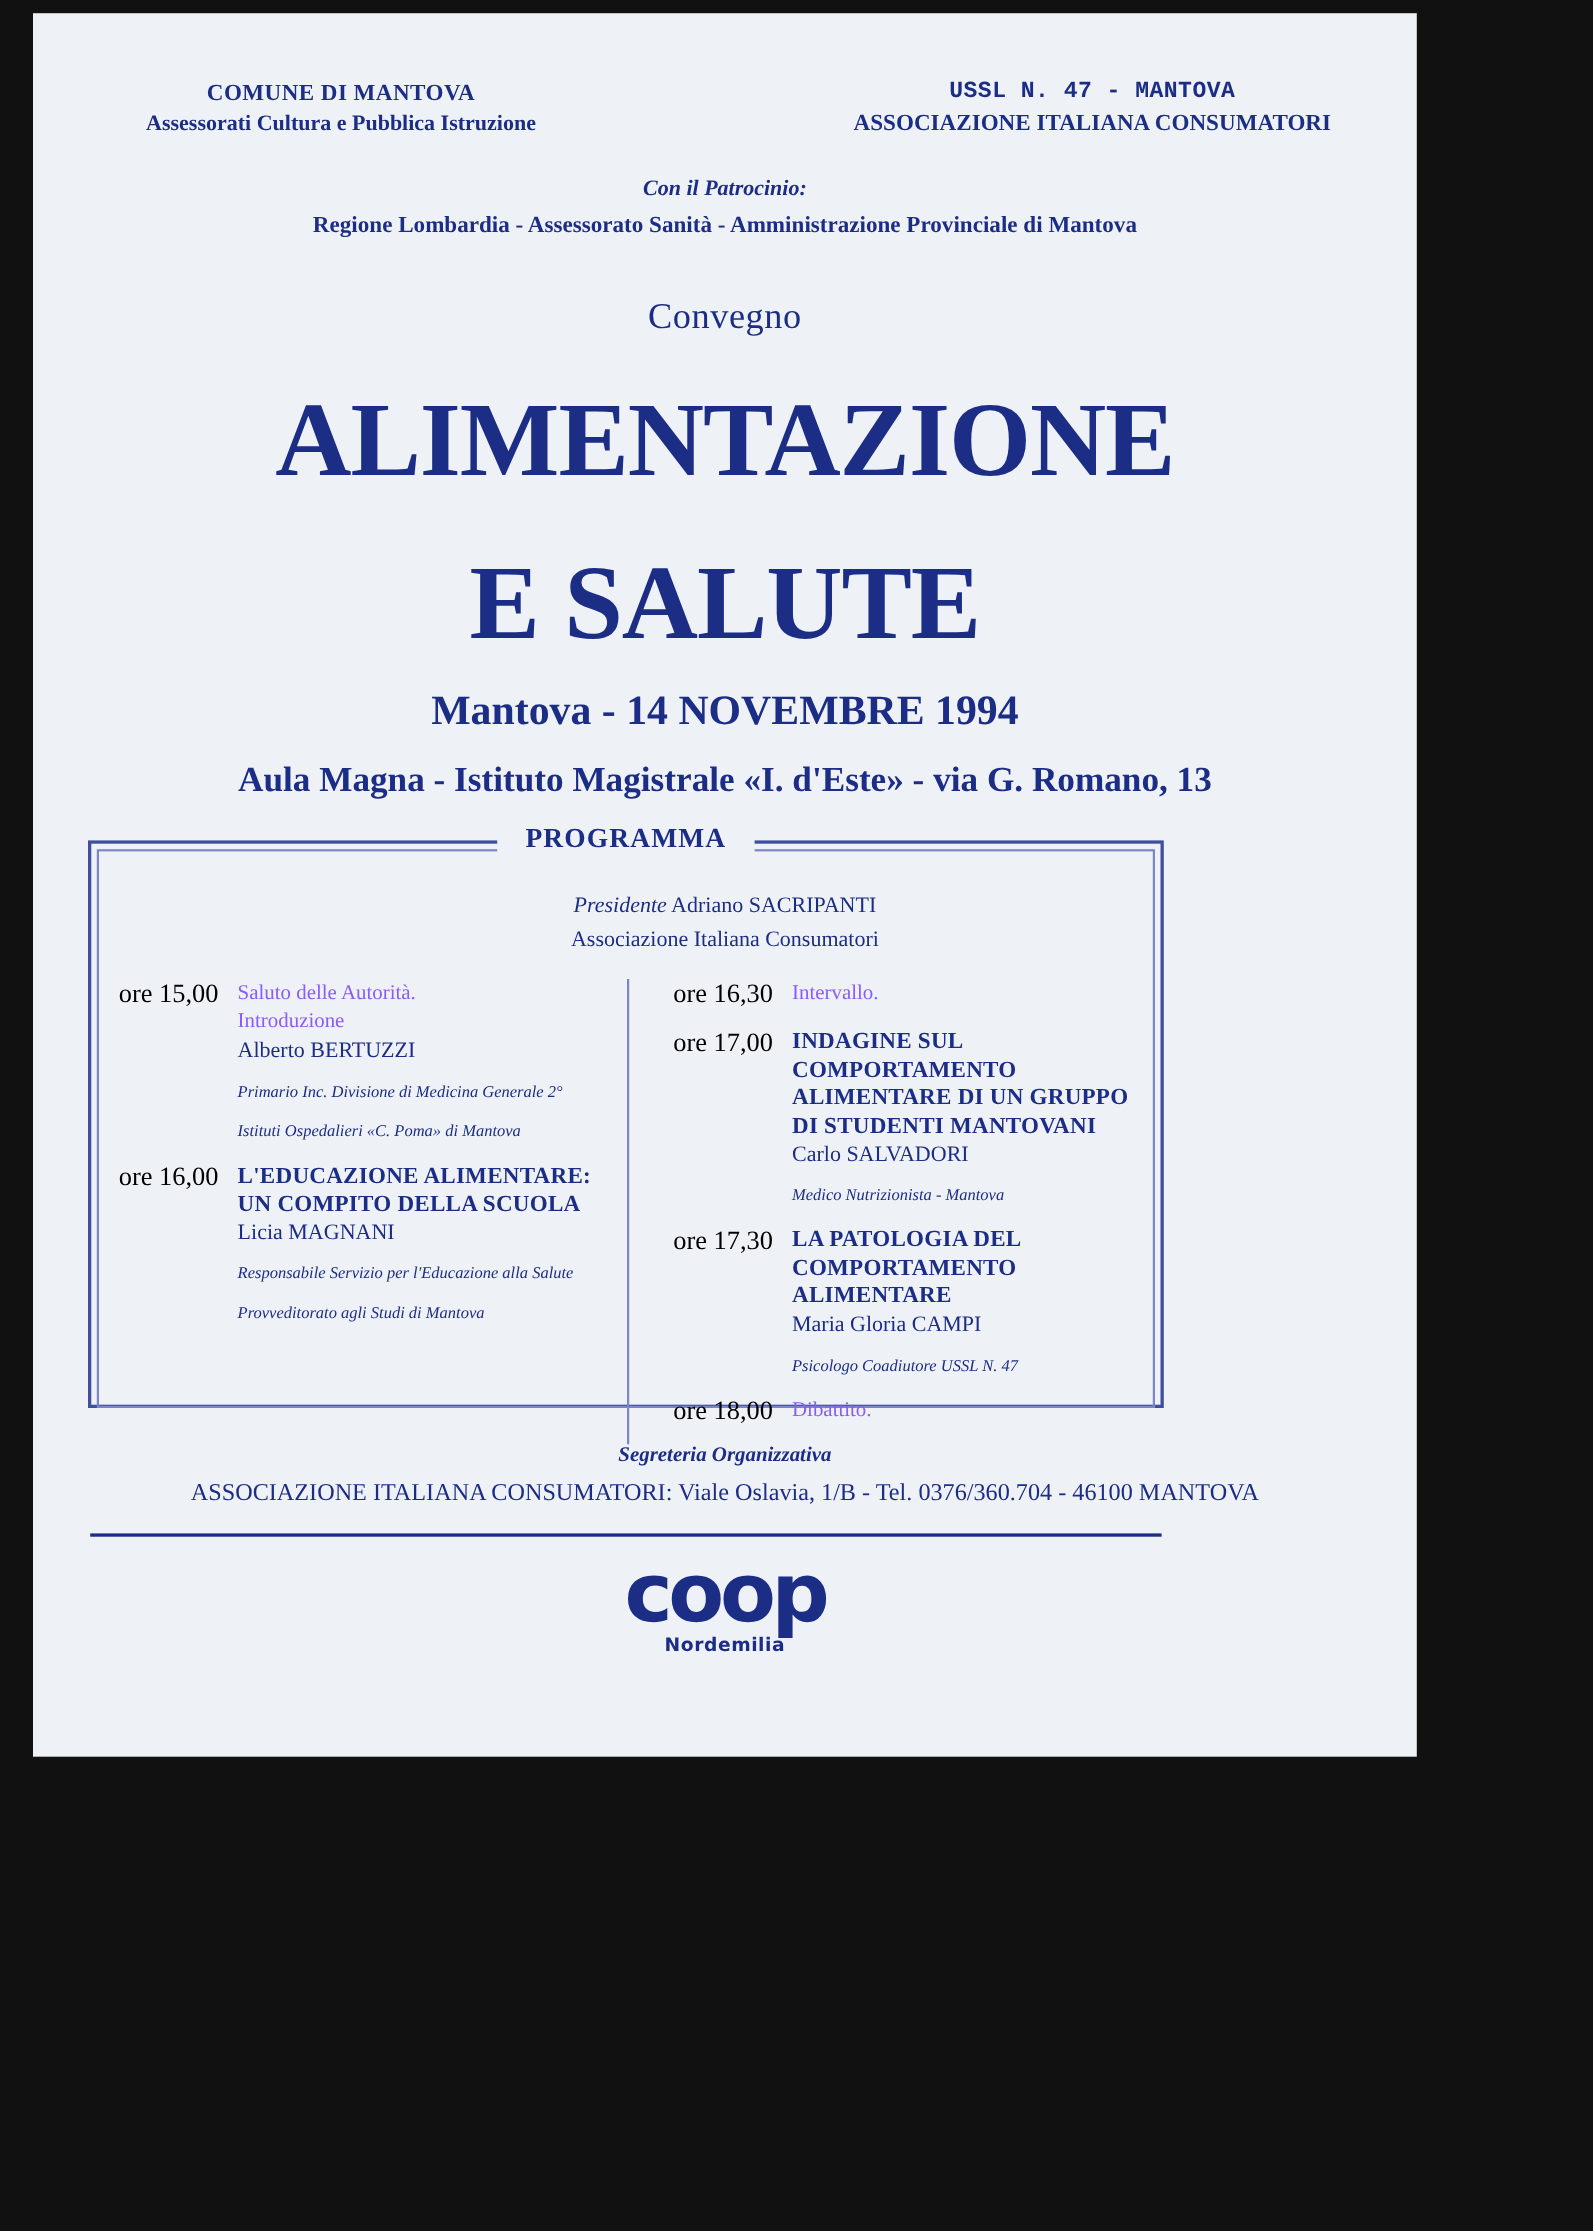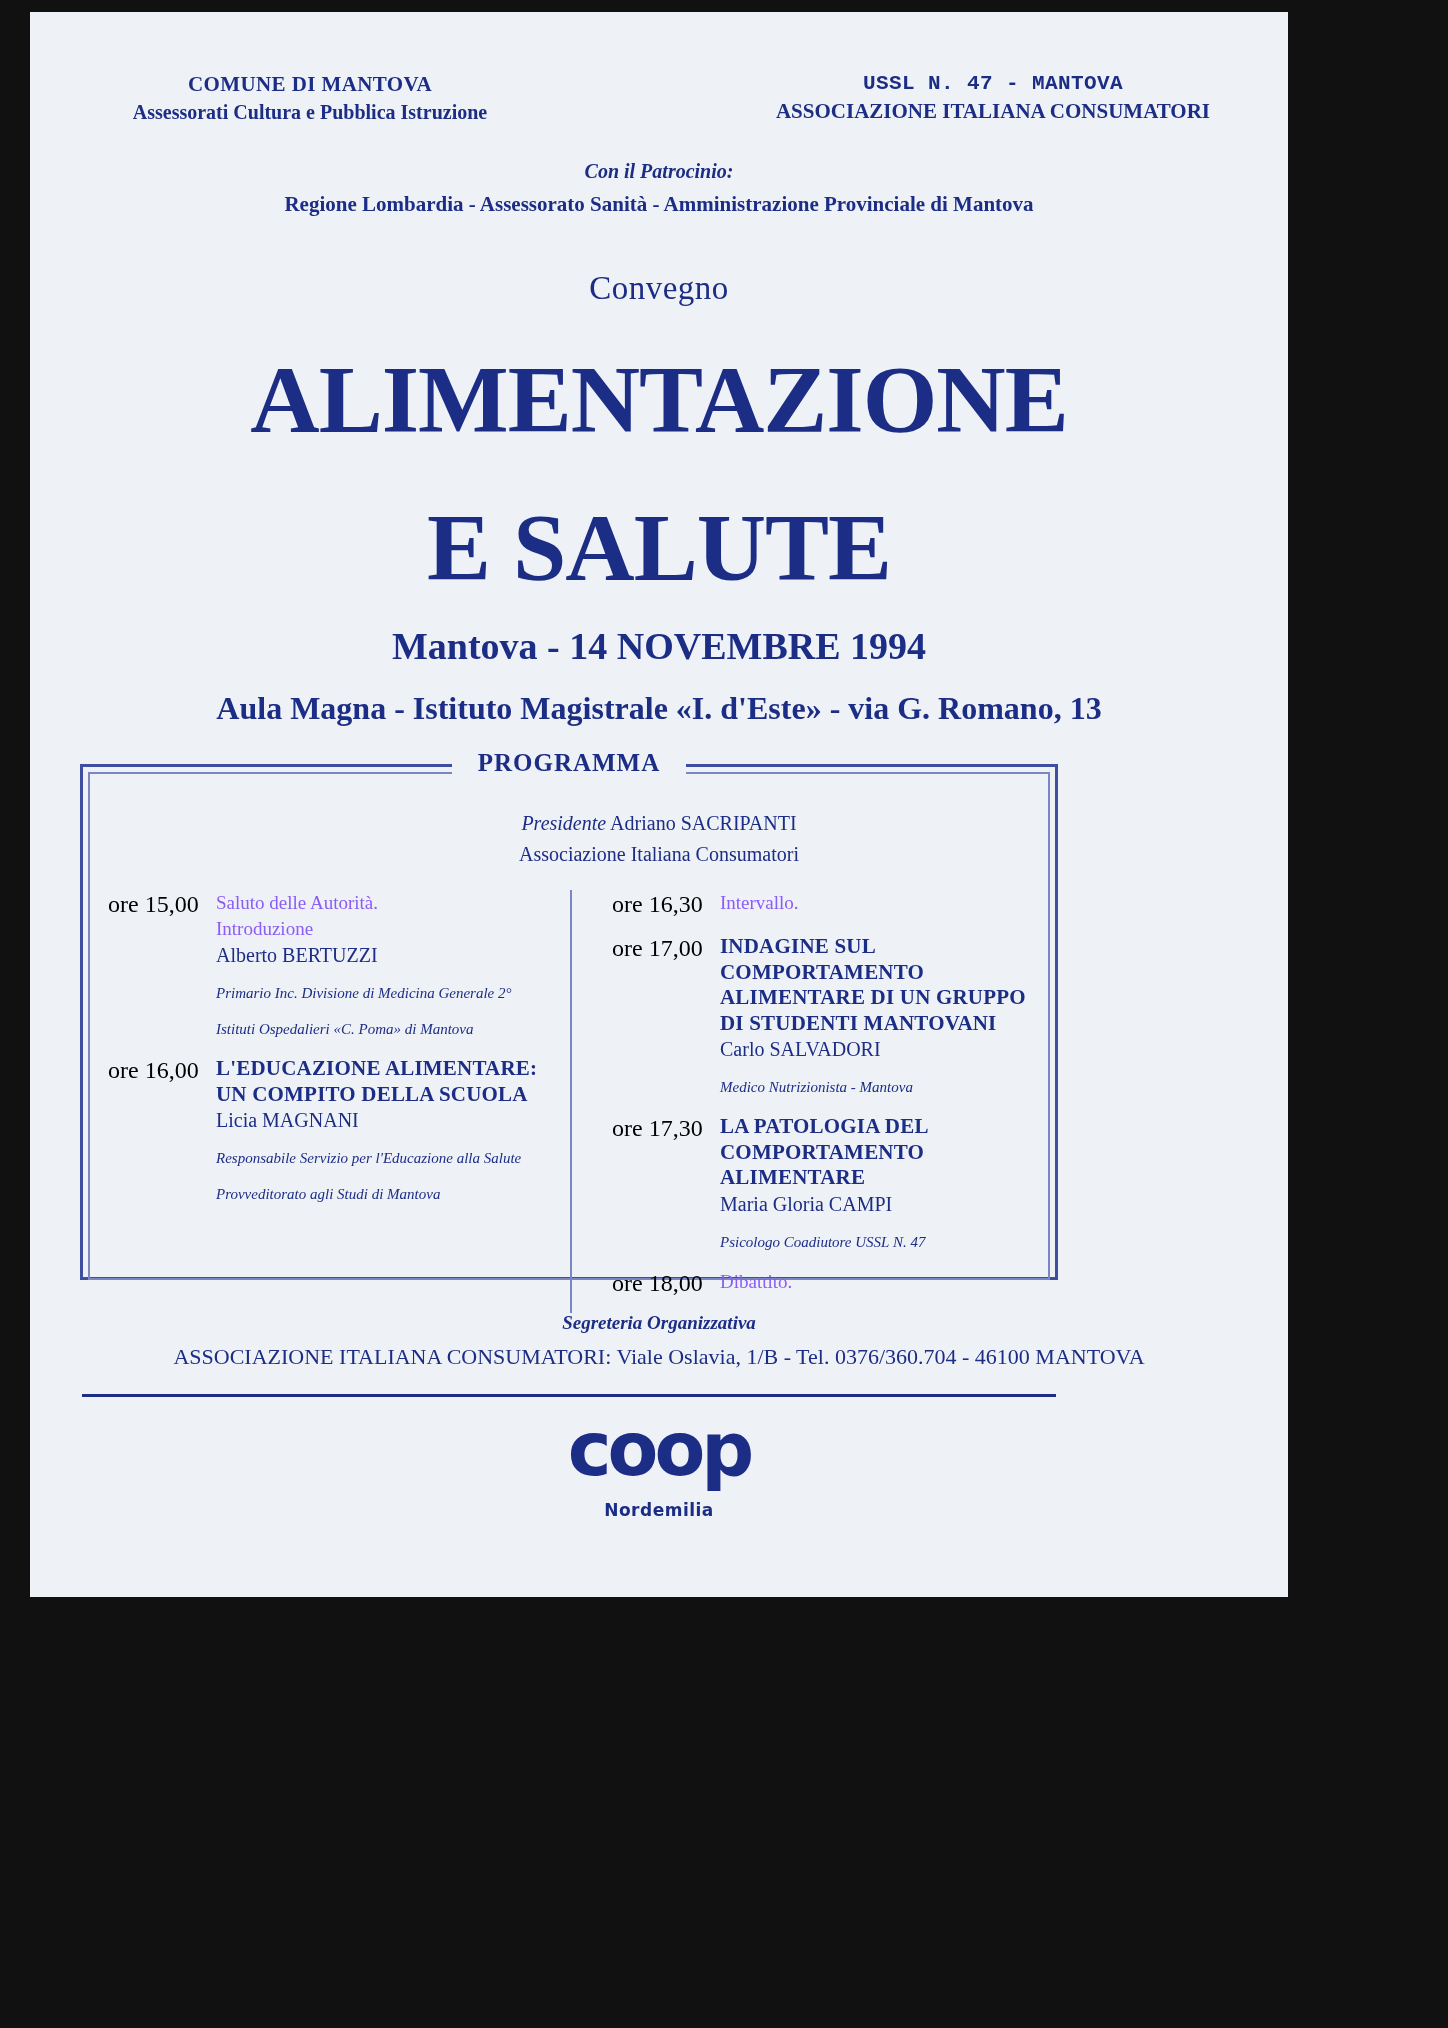--- a/index.html
+++ b/index.html
@@ -255,21 +255,21 @@
     color: #1c2d86;
     letter-spacing: -4px;
     line-height: .95;
   }
   .logo .sub {
     font-family: "DejaVu Sans", sans-serif;
     font-size: 17px;
     font-weight: bold;
     color: #1c2d86;
     letter-spacing: .5px;
-    margin-top: 16px;
+    margin-top: 2px;
   }
 </style>
 </head>
 <body>
 
 <div class="page-wrap">
   <div class="sheet">
 
     <div class="hdr">
       <div class="hdr-col hdr-left">

